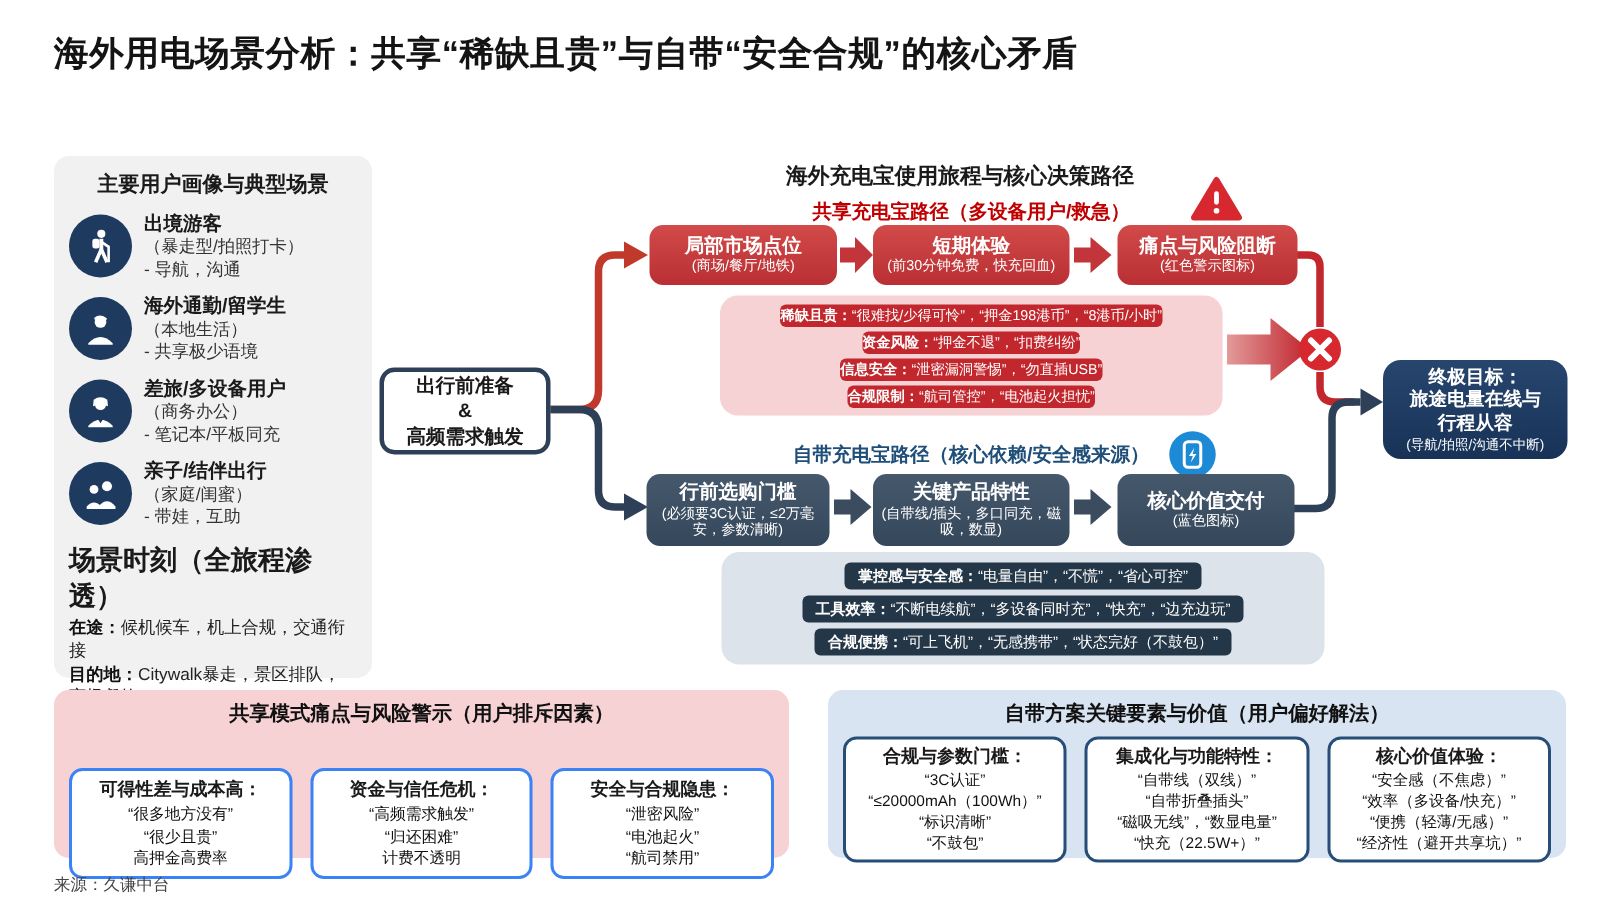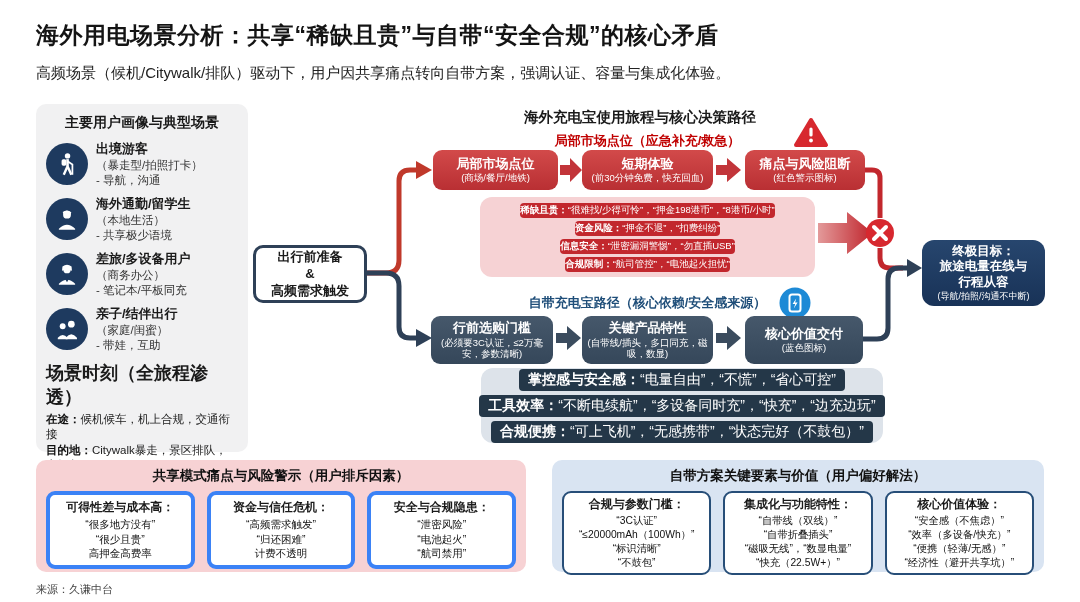--- a/index.html
+++ b/index.html
@@ -41,34 +41,34 @@
 
   .goalbox{left:922px;top:240px;width:123px;height:66px;background:linear-gradient(180deg,#27466e,#183257);border-radius:12px;color:#fff;text-align:center;display:flex;flex-direction:column;justify-content:center;}
   .goalbox .gl{font-size:12.5px;font-weight:bold;line-height:1.25;white-space:nowrap;}
   .goalbox .gs{font-size:9px;line-height:1.3;white-space:nowrap;}
 
   
   .painbox{left:480px;top:197px;width:335px;height:80px;background:#f6d2d4;border-radius:12px;display:flex;flex-direction:column;align-items:center;justify-content:center;gap:3px;}
   .pill{border-radius:4px;padding:1px 0;font-size:9.5px;color:#fff;white-space:nowrap;}
   .pill b{font-weight:bold;}
   .pill.red{background:#c2272d;}
-  .pill.navy{background:#243748;font-size:14px;padding:2px 9px;text-align:center;}
+  .pill.navy{background:#243748;font-size:10px;padding:2px 9px;text-align:center;}
 
   
   .valuebox{left:481px;top:368px;width:402px;height:75px;background:#dde3ea;border-radius:12px;display:flex;flex-direction:column;align-items:center;justify-content:center;gap:4px;}
 
   
   .panel{border-radius:10px;box-sizing:border-box;padding:7px 10px 8px;}
   .panel-title{text-align:center;font-size:13.5px;font-weight:bold;margin-bottom:6px;color:#111;}
   .cards{display:flex;gap:12px;justify-content:center;}
   .card{background:#fff;border-radius:9px;flex:1;padding:4px 3px;text-align:center;box-sizing:border-box;}
   .card-title{font-size:12px;font-weight:bold;margin-bottom:1px;}
   .card-line{font-size:10.5px;line-height:1.4;color:#111;}
   .panel.pink{left:36px;top:460px;width:490px;height:112px;background:#f7d2d4;}
-  .panel.pink .card{border:4px solid #3b82f6;}
+  .panel.pink .card{border:2px solid #3b82f6;margin-top:21px;}
   .panel.blue{left:552px;top:460px;width:492px;height:112px;background:#d9e4f2;}
   .panel.blue .card{border:2px solid #274e78;padding:3px 2px;}
   .panel.blue .card-line{font-size:10.3px;line-height:1.35;}
 
   .source{left:36px;top:582px;font-size:11px;color:#444;}
 </style>
 </head>
 <body>
 
 <div class="canvas">
@@ -100,21 +100,20 @@
     <path d="M862,339 L877,339 Q888,339 888,328 L888,279 Q888,268 899,268 L907,268" fill="none" stroke="#2e4057" stroke-width="5"></path>
     <polygon points="907,259 922,268 907,277" fill="#2e4057"></polygon>
 
     <g>
       <circle cx="880" cy="233" r="14" fill="#d7282f"></circle>
       <path d="M874,227 L886,239 M886,227 L874,239" stroke="#fff" stroke-width="4" stroke-linecap="round"></path>
     </g>
   </svg>
 
   <div class="abs page-title z2">海外用电场景分析：共享“稀缺且贵”与自带“安全合规”的核心矛盾</div>
-  <div class="abs page-subtitle z2">高频场景（候机/Citywalk/排队）驱动下，用户因共享痛点转向自带方案，强调认证、容量与集成化体验。</div>
 
   <div class="abs sidebar z2">
     <div class="sb-title">主要用户画像与典型场景</div>
 
     <div class="persona">
       <div class="p-icon">
           <svg width="26" height="26" viewBox="0 0 24 24">
             <circle cx="12.5" cy="4.5" r="2.5" fill="#fff"></circle>
             <path d="M12.5,7.5 L12.5,14" stroke="#fff" stroke-width="2.4"></path>
             <path d="M12.5,14 L9,22 M12.5,14 L16,22" stroke="#fff" stroke-width="2.2"></path>
@@ -178,21 +177,21 @@
 
     <div class="sb-moments">
       <div class="m-title">场景时刻（全旅程渗透）</div>
       <div class="m-line"><b>在途：</b><span>候机候车，机上合规，交通衔接</span></div>
       <div class="m-line"><b>目的地：</b><span>Citywalk暴走，景区排队，商场餐饮</span></div>
       <div class="m-line"><b>住宿：</b><span>酒店夜间补电（插座少）</span></div>
     </div>
   </div>
 
   <div class="abs flow-title z2">海外充电宝使用旅程与核心决策路径</div>
-  <div class="abs shared-label z2">局部市场点位（应急补充/救急）</div>
+  <div class="abs shared-label z2">共享充电宝路径（多设备用户/救急）</div>
   <div class="abs byo-label z2">自带充电宝路径（核心依赖/安全感来源）</div>
 
   <div class="abs trigger z2">
     <div>出行前准备</div>
     <div>&amp;</div>
     <div>高频需求触发</div>
   </div>
 
   <div class="abs z2" style="left:793px;top:117px;">
     <svg width="36" height="32" viewBox="0 0 36 32">

